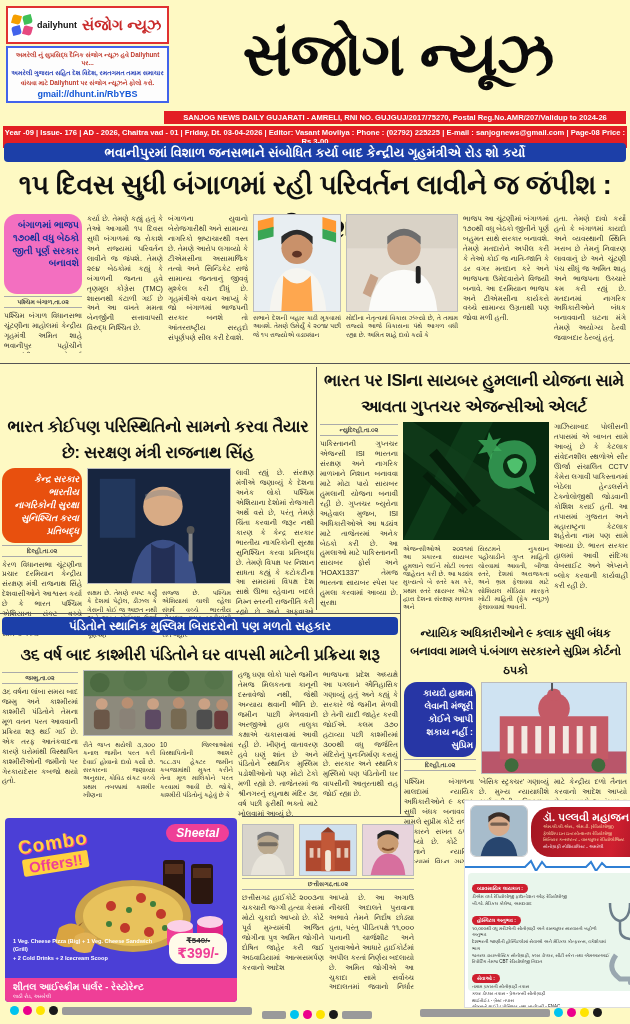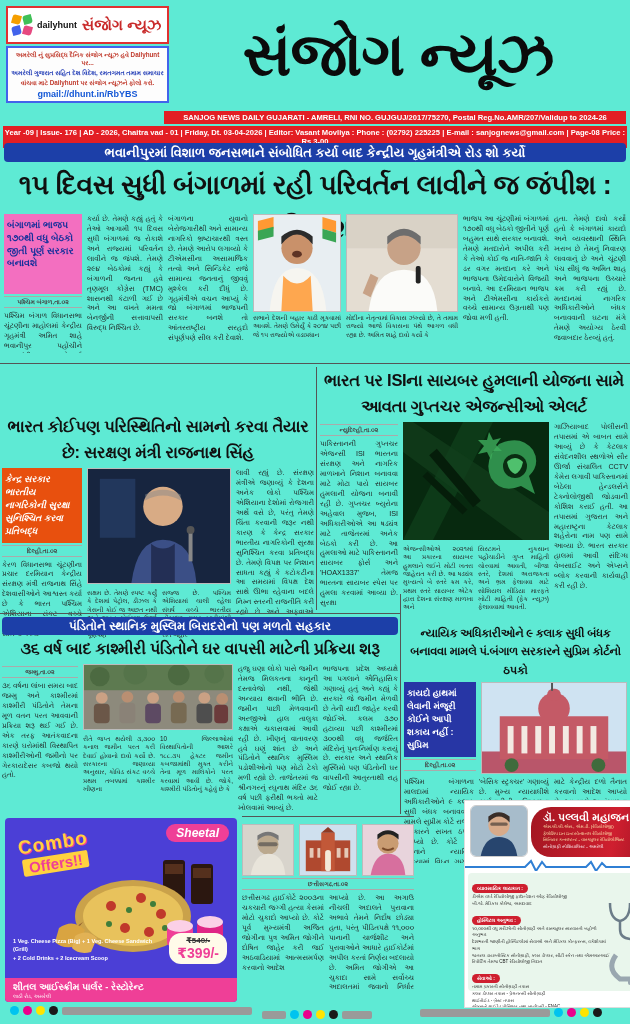--- a/index.html
+++ b/index.html
@@ -1,17 +1,17 @@
 <!DOCTYPE html>
 <html><head>
 <meta charset="utf-8">
 <style>
   * { margin:0; padding:0; box-sizing:border-box; }
   body { background:#777; font-family:"Liberation Sans","DejaVu Sans",sans-serif; }
-  .page { position:relative; width:630px; height:1024px; background:#5eead4; margin:0 auto; overflow:hidden; }
+  .page { position:relative; width:630px; height:1024px; background:#fef9c3; margin:0 auto; overflow:hidden; }
   .abs { position:absolute; }
 
   
   .promo { left:6px; top:6px; width:163px; }
   .promo-top { border:2px solid #e03131; background:#fff; display:flex; align-items:center; gap:5px; padding:2px 4px; height:38px; }
   .dh-logo { width:20px; height:20px; position:relative; flex:0 0 auto; }
   .dh-logo i { position:absolute; width:9px; height:9px; border-radius:3px 0 3px 0; }
   .dh-logo i:nth-child(1){ left:0; top:0; background:#f59f00; transform:rotate(15deg);}
   .dh-logo i:nth-child(2){ right:0; top:0; background:#40c057; transform:rotate(-15deg);}
   .dh-logo i:nth-child(3){ left:0; bottom:0; background:#4263eb; transform:rotate(-15deg);}
@@ -29,21 +29,21 @@
 
   
   .kicker { background:#1c3fa8; color:#fff; font-weight:bold; text-align:center; border-radius:4px; }
   .kicker1 { left:4px; top:143px; width:622px; height:19px; font-size:13px; line-height:19px; }
   .headline1 { left:2px; top:164px; width:626px; text-align:center; font-size:27px; font-weight:800; color:#101010; letter-spacing:-0.5px; line-height:1.6; }
 
   .col { font-size:7.2px; line-height:1.38; text-align:justify; color:#1c1c1c; overflow:hidden; }
   .byline { font-size:6.2px; font-weight:bold; color:#444; text-align:center; border-top:1px solid #aaa; border-bottom:1px solid #aaa; padding:1px 0; margin:2px 0 3px; }
 
   .lead-row { left:4px; top:214px; width:622px; height:146px; display:flex; gap:5px; }
-  .hl-box { border-radius:0; text-align:left; font-weight:800; padding:5px 3px; }
+  .hl-box { border-radius:13px; text-align:right; font-weight:800; padding:5px 3px; }
   .pinkbox { background:#f36fc0; color:#16309b; font-size:9.5px; line-height:1.35; min-height:80px; }
   .ph { position:relative; overflow:hidden; border:1px solid #bbb; background:#dde; }
   .ph svg { display:block; width:100%; height:100%; }
   .cap { font-size:6.4px; line-height:1.3; color:#222; text-align:justify; margin-top:2px; overflow:hidden; }
 
   .rule { background:#555; }
   .story-head { text-align:center; font-weight:800; color:#101010; letter-spacing:-0.3px; }
 
   .minirow { display:flex; gap:5px; margin-top:3px; }
 
@@ -219,21 +219,21 @@
       </div>
       <div class="col" style="flex:1;height:212px;">ગાઝિયાબાદ પોલીસની તપાસમાં એ બાબત સામે આવ્યું છે કે કેટલાક સંવેદનશીલ સ્થળોએ સૌર ઊર્જા સંચાલિત CCTV કેમેરા લગાવી પાકિસ્તાનમાં બેઠેલા હેન્ડલર્સને ટેક્નોલોજીથી જોડવાની કોશિશ કરાઈ હતી. આ તપાસમાં ગુજરાત અને મહારાષ્ટ્રના કેટલાક શહેરોના નામ પણ સામે આવ્યા છે. ભારત સરકાર હાલમાં આવી સંદિગ્ધ વેબસાઈટ અને એપ્સને બ્લોક કરવાની કાર્યવાહી કરી રહી છે.</div>
     </div>
   </div>
 
   <div class="abs rule" style="left:0;top:613px;width:400px;height:1px;"></div>
   <div class="abs rule" style="left:400px;top:594px;width:1px;height:220px;"></div>
 
   <div class="abs" style="left:2px;top:617px;width:396px;">
     <div class="kicker" style="height:18px;font-size:12px;line-height:18px;">પંડિતોને સ્થાનિક મુસ્લિમ બિરાદરોનો પણ મળતો સહકાર</div>
-    <div class="story-head" style="font-size:16px;line-height:1.5;margin-top:2px;">૩૬ વર્ષ બાદ કાશ્મીરી પંડિતોને ઘર વાપસી માટેની પ્રક્રિયા શરૂ</div>
+    <div class="story-head" style="font-size:16px;line-height:1.5;margin-top:8px;">૩૬ વર્ષ બાદ કાશ્મીરી પંડિતોને ઘર વાપસી માટેની પ્રક્રિયા શરૂ</div>
     <div class="minirow">
       <div style="width:76px;flex:0 0 auto;">
         <div class="byline">જમ્મુ,તા.૦૨</div>
         <div class="col" style="height:128px;">૩૬ વર્ષના લાંબા સમય બાદ જમ્મુ અને કાશ્મીરમાં કાશ્મીરી પંડિતોને તેમના મૂળ વતન પરત આવવાની પ્રક્રિયા શરૂ થઈ ગઈ છે. એક તરફ આતંકવાદના કારણે ઘરોમાંથી વિસ્થાપિત કાશ્મીરીઓની જમીનો પર ગેરકાયદેસર કબજો થયો હતો.</div>
       </div>
       <div style="width:150px;flex:0 0 auto;">
         <div class="ph" style="height:66px;">
           <svg viewBox="0 0 150 66" preserveAspectRatio="none">
             <rect width="150" height="66" fill="#8d8a7c"></rect>
             <rect width="150" height="26" fill="#5d7a50"></rect>

